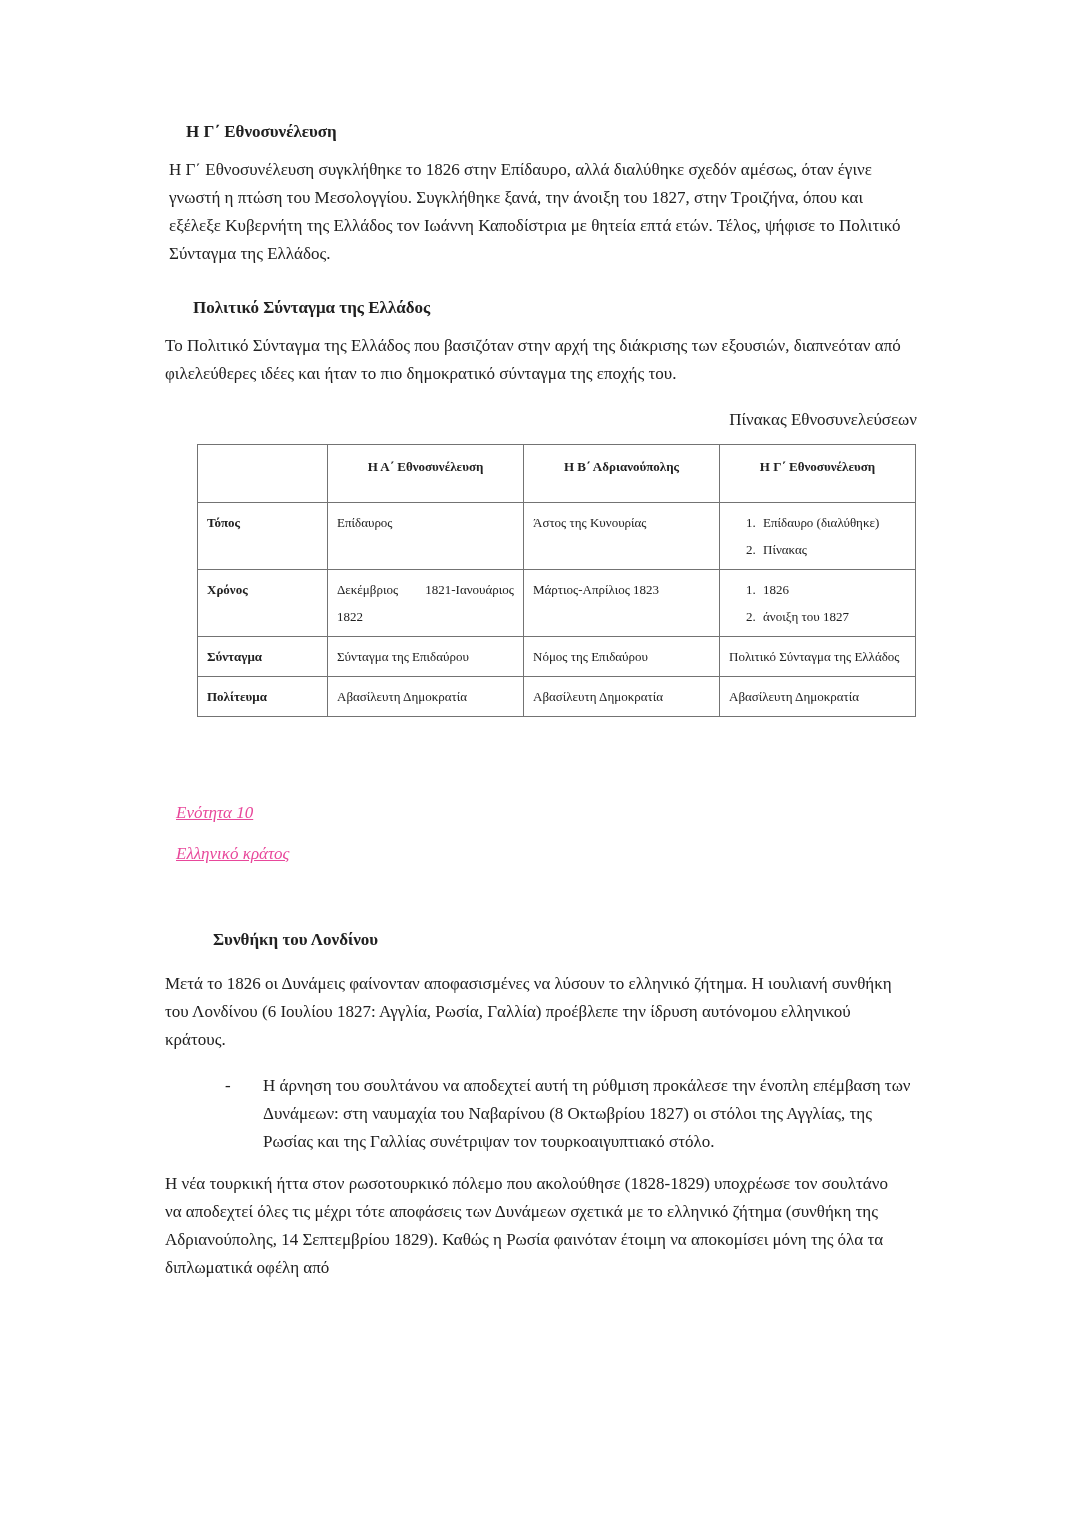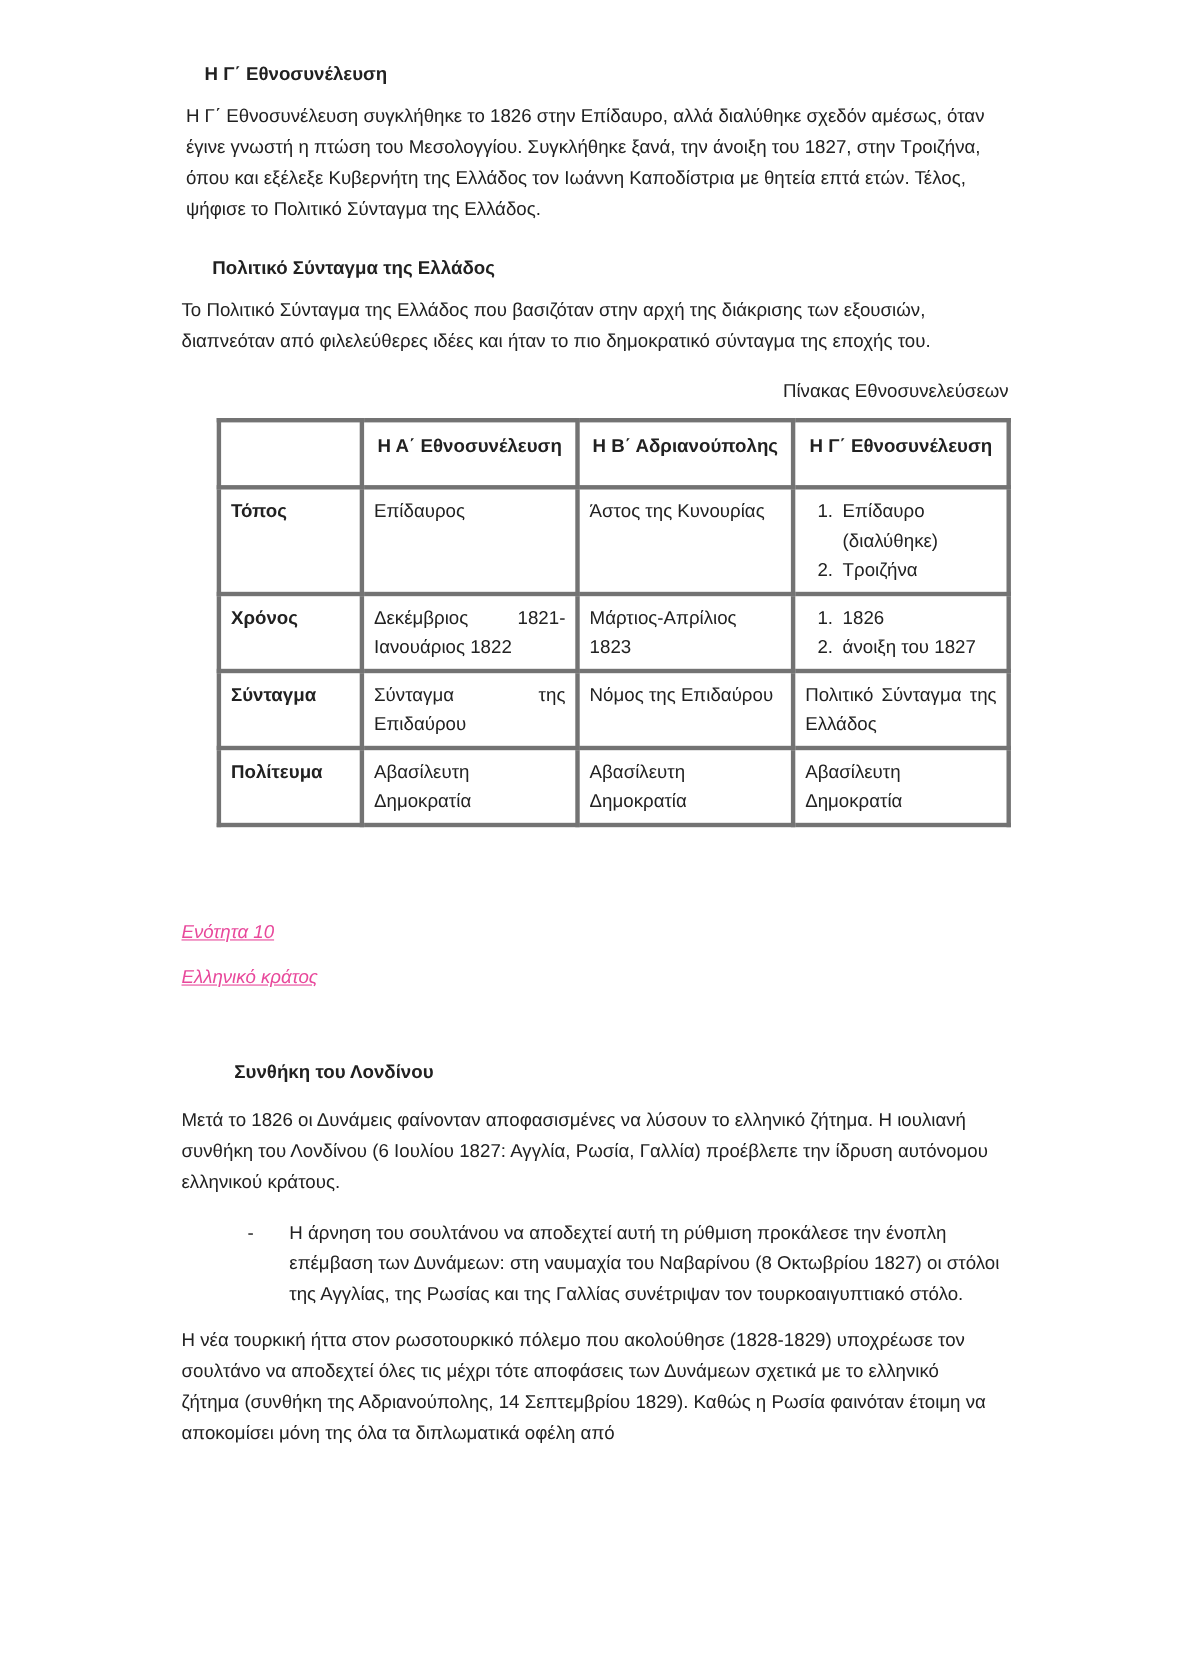--- a/index.html
+++ b/index.html
@@ -4,23 +4,24 @@
 <style>
   * { margin: 0; padding: 0; box-sizing: border-box; }
   html, body { background: #ffffff; }
   body {
     width: 1080px;
     min-height: 1527px;
     font-family: "Liberation Sans", sans-serif;
     color: var(--text-color, #212121);
   }
   .page {
-    padding: 54px 163px 60px 165px;
+    padding: 118px 163px 60px 165px;
     font-size: 17px;
     line-height: 28px;
+    font-family: Liberation Serif, serif;
   }
   .doc-heading {
     font-size: 17px;
     font-weight: bold;
     margin: 0 0 10px 0;
   }
   .indent-sm { padding-left: 8px; }
   .indent-md { padding-left: 21px; }
   .indent-lg { padding-left: 28px; }
   .doc-par { margin: 0 12px 18px 0; }
@@ -33,24 +34,24 @@
   }
   .doc-table {
     border-collapse: collapse;
     table-layout: fixed;
     width: 718px;
     margin-left: 32px;
   }
   .doc-table col.c-label { width: 130px; }
   .doc-table col.c-data  { width: 196px; }
   .doc-table th, .doc-table td {
-    border: 4px solid #737373;
+    border: 1px solid #737373;
     vertical-align: top;
     padding: 6px 9px;
-    font-size: 17px;
+    font-size: 13px;
     line-height: 27px;
     text-align: left;
     overflow-wrap: break-word;
   }
   .doc-table th {
     font-weight: bold;
     text-align: center;
     padding-top: 8px;
     padding-bottom: 22px;
   }
@@ -60,21 +61,21 @@
     text-align-last: left;
   }
   .cell-list {
     margin: 0;
     padding-left: 30px;
     list-style: decimal;
   }
   .cell-list li { padding-left: 4px; }
 
   .links-block { margin-top: 82px; }
-  .doc-link { margin: 0 0 13px 0; }
+  .doc-link { margin: 0 0 13px 11px; }
   .doc-link a {
     color: var(--link-color, #e8489b);
     font-style: italic;
     text-decoration: underline;
     cursor: pointer;
   }
 
   .bullet-row {
     display: flex;
     margin: 0 0 14px 0;
@@ -116,21 +117,21 @@
         <th>Η Γ΄ Εθνοσυνέλευση</th>
       </tr>
 
       <tr>
         <td class="rowhead">Τόπος</td>
         <td>Επίδαυρος</td>
         <td>Άστος της Κυνουρίας</td>
         <td>
           <ol class="cell-list">
             <li>Επίδαυρο (διαλύθηκε)</li>
-            <li>Τροιζήνα</li>
+            <li>Πίνακας</li>
           </ol>
         </td>
       </tr>
 
       <tr>
         <td class="rowhead">Χρόνος</td>
         <td class="justify">Δεκέμβριος 1821-Ιανουάριος 1822</td>
         <td>Μάρτιος-Απρίλιος 1823</td>
         <td>
           <ol class="cell-list">

